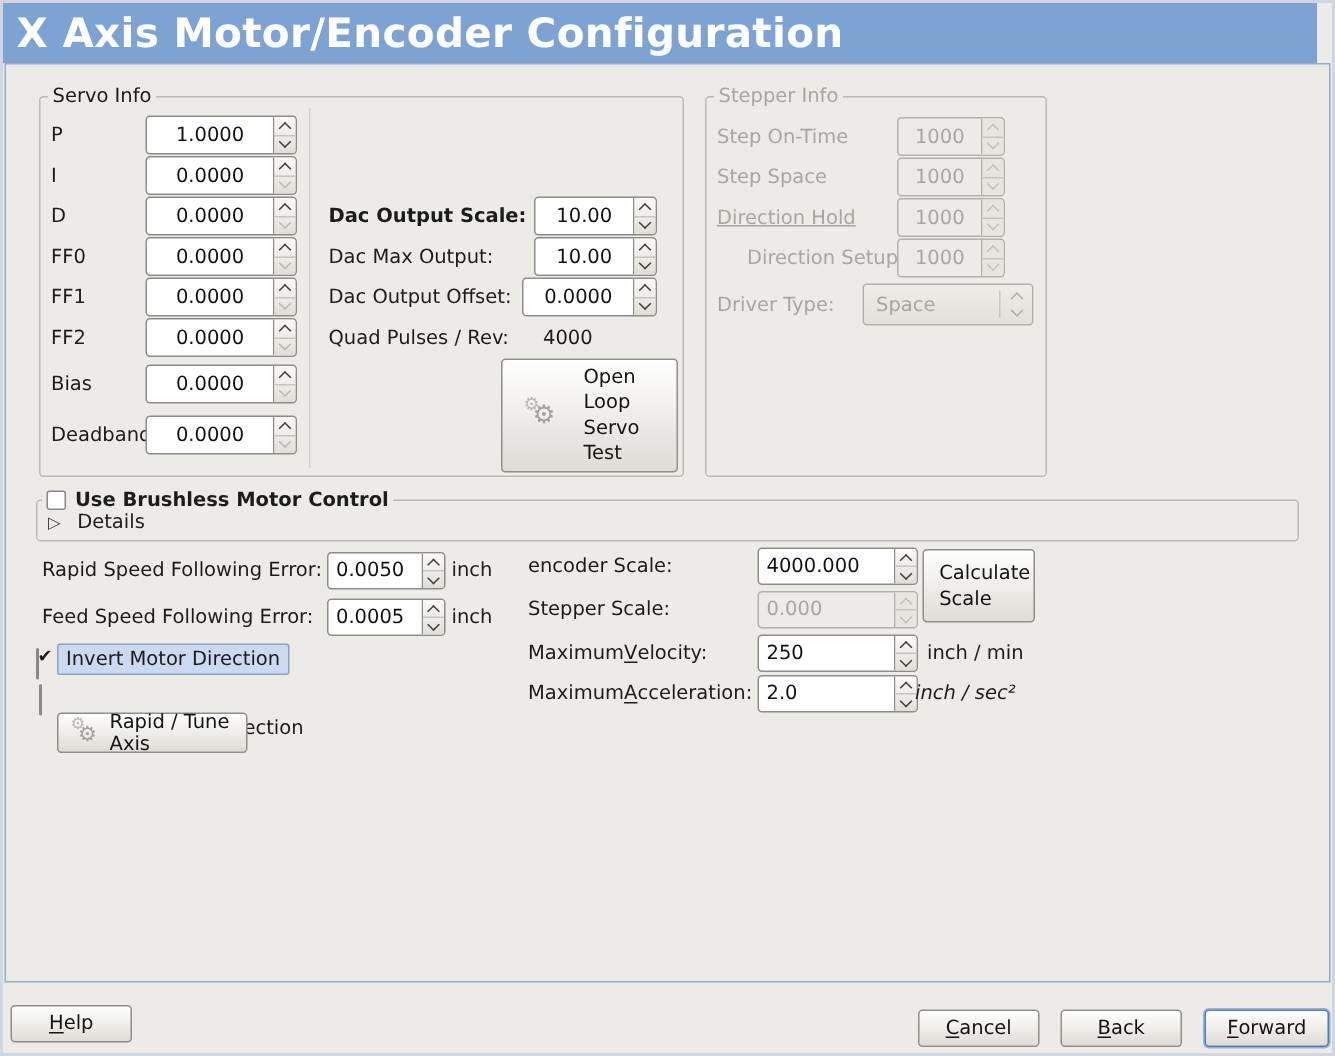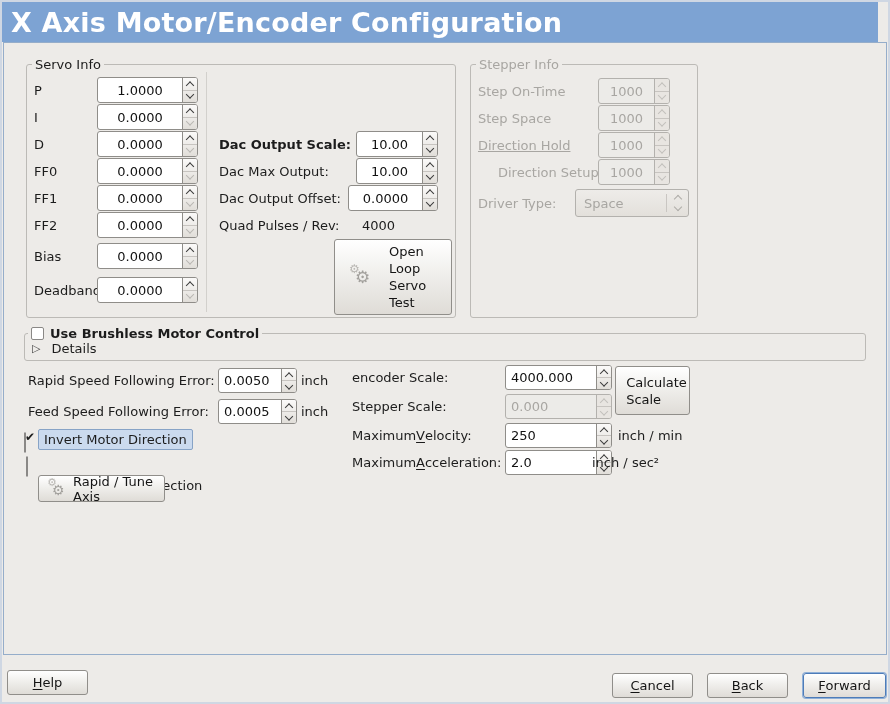--- a/index.html
+++ b/index.html
@@ -313,21 +313,21 @@
   <div class="abs lbl" style="left:618px;top:423px;height:25px;">inch / min</div>
 
   <div class="abs lbl" style="left:352px;top:450px;height:25px;">Maximum <u>A</u>cceleration:</div>
   <div class="abs spin" style="left:505px;top:450px;width:107px;height:25px;">
     <div class="entry">2.0</div>
     <div class="btns">
         <span class="chev up"></span>
         <span class="chev down"></span>
       </div>
   </div>
-  <div class="abs lbl" style="left:592px;top:450px;height:25px;">inch / sec²</div>
+  <div class="abs lbl" style="left:610px;top:450px;height:25px;font-style:italic;">inch / sec²</div>
 
   
   <span class="abs checkbox checked" style="left:24px;top:433px;"></span>
   <div class="abs hl" style="left:38px;top:429px;height:21px;">
     <span class="lbl">Invert Motor Direction</span>
   </div>
 
   <span class="abs checkbox" style="left:24px;top:457px;"></span>
   <div class="abs lbl" style="left:44px;top:476px;height:18px;">Invert Encoder Direction</div>
 

